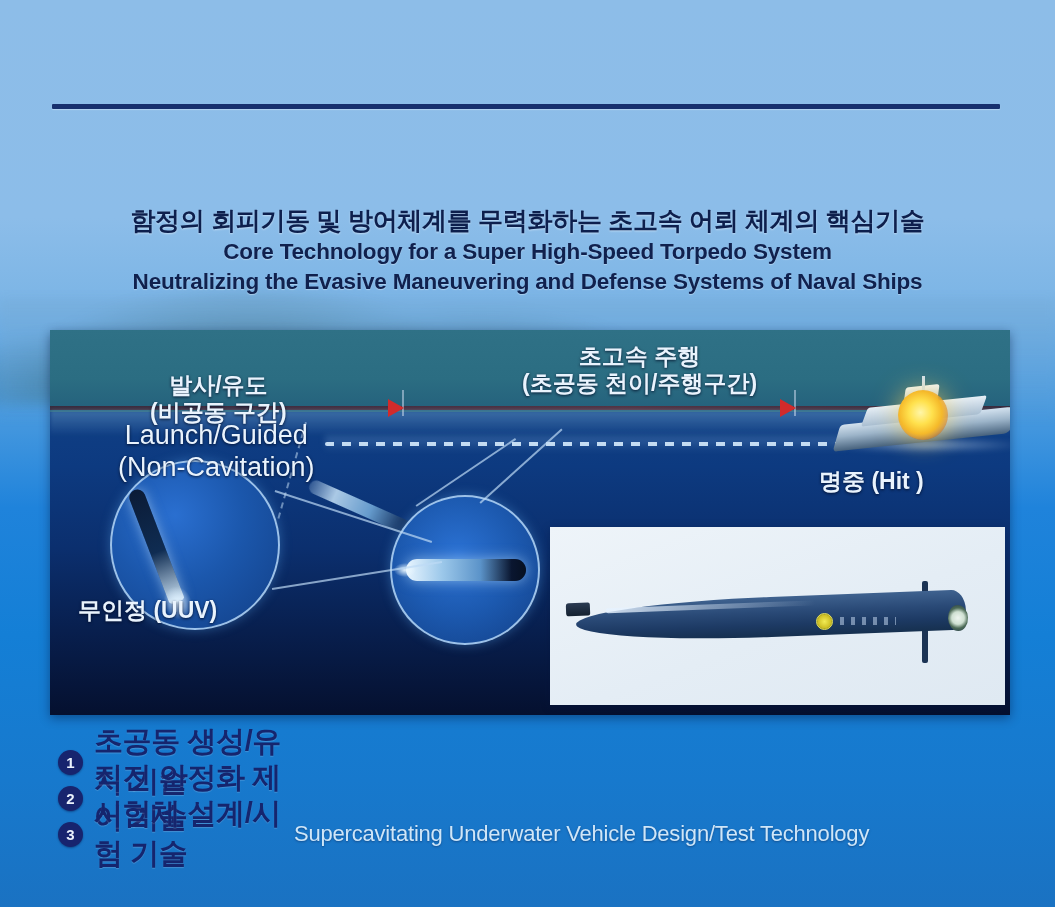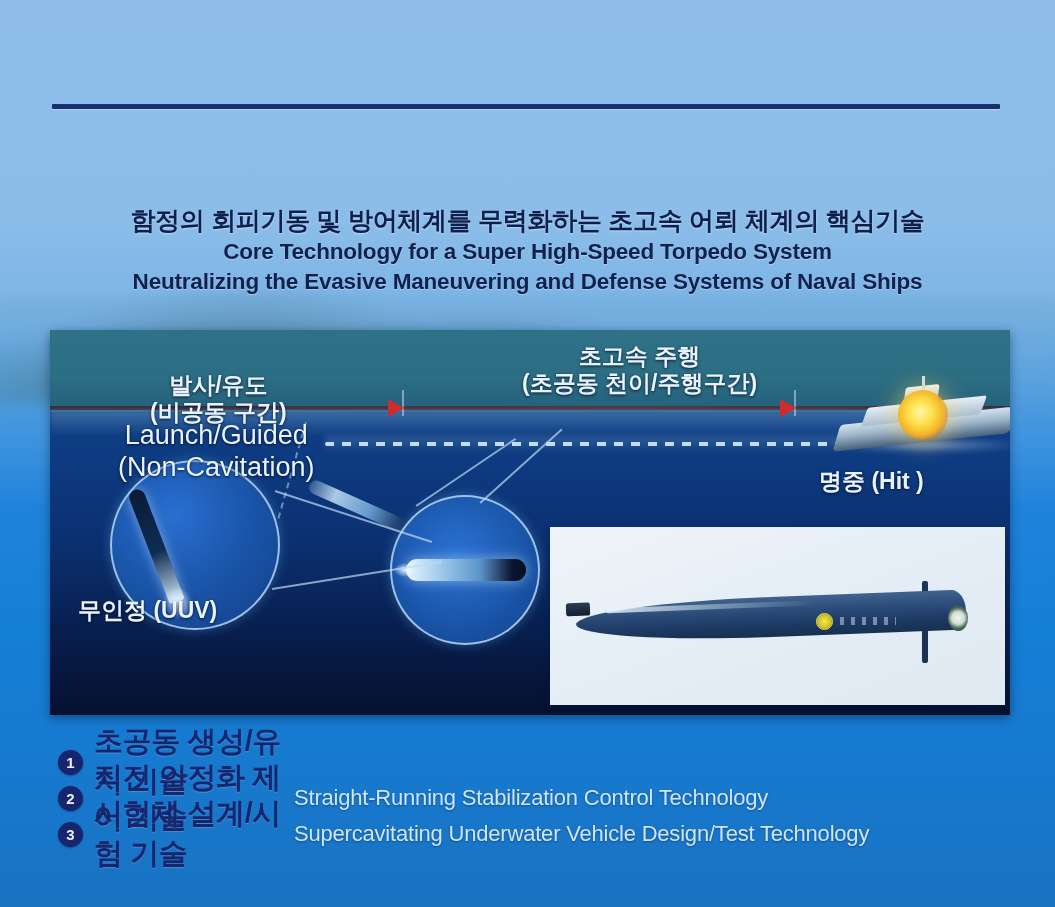--- a/index.html
+++ b/index.html
@@ -506,21 +506,20 @@
   <div class="list">
 
     <div class="list-row">
       <div class="num">1</div>
       <div class="ko-term">초공동 생성/유지 기술</div>
     </div>
 
     <div class="list-row">
       <div class="num">2</div>
       <div class="ko-term">직진 안정화 제어 기술</div>
-      <div class="en-term">Straight-Running Stabilization Control Technology</div>
     </div>
 
     <div class="list-row">
       <div class="num">3</div>
       <div class="ko-term">시험체 설계/시험 기술</div>
       <div class="en-term">Supercavitating Underwater Vehicle Design/Test Technology</div>
     </div>
 
   </div>
 

